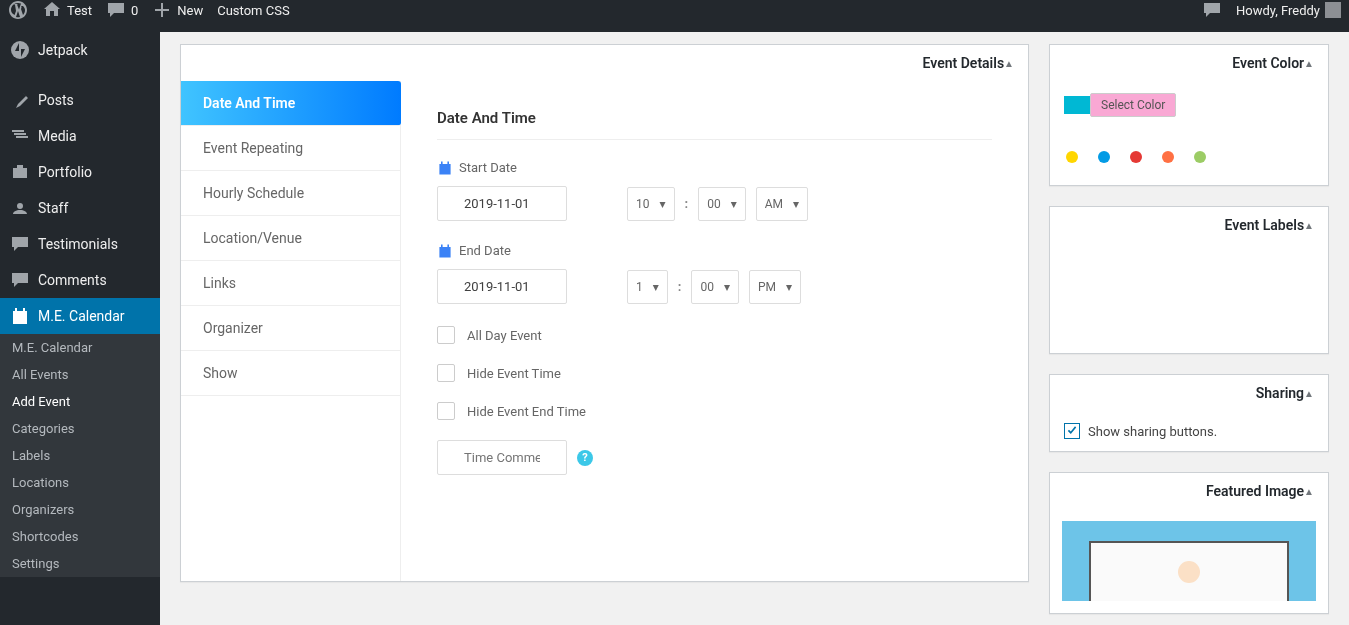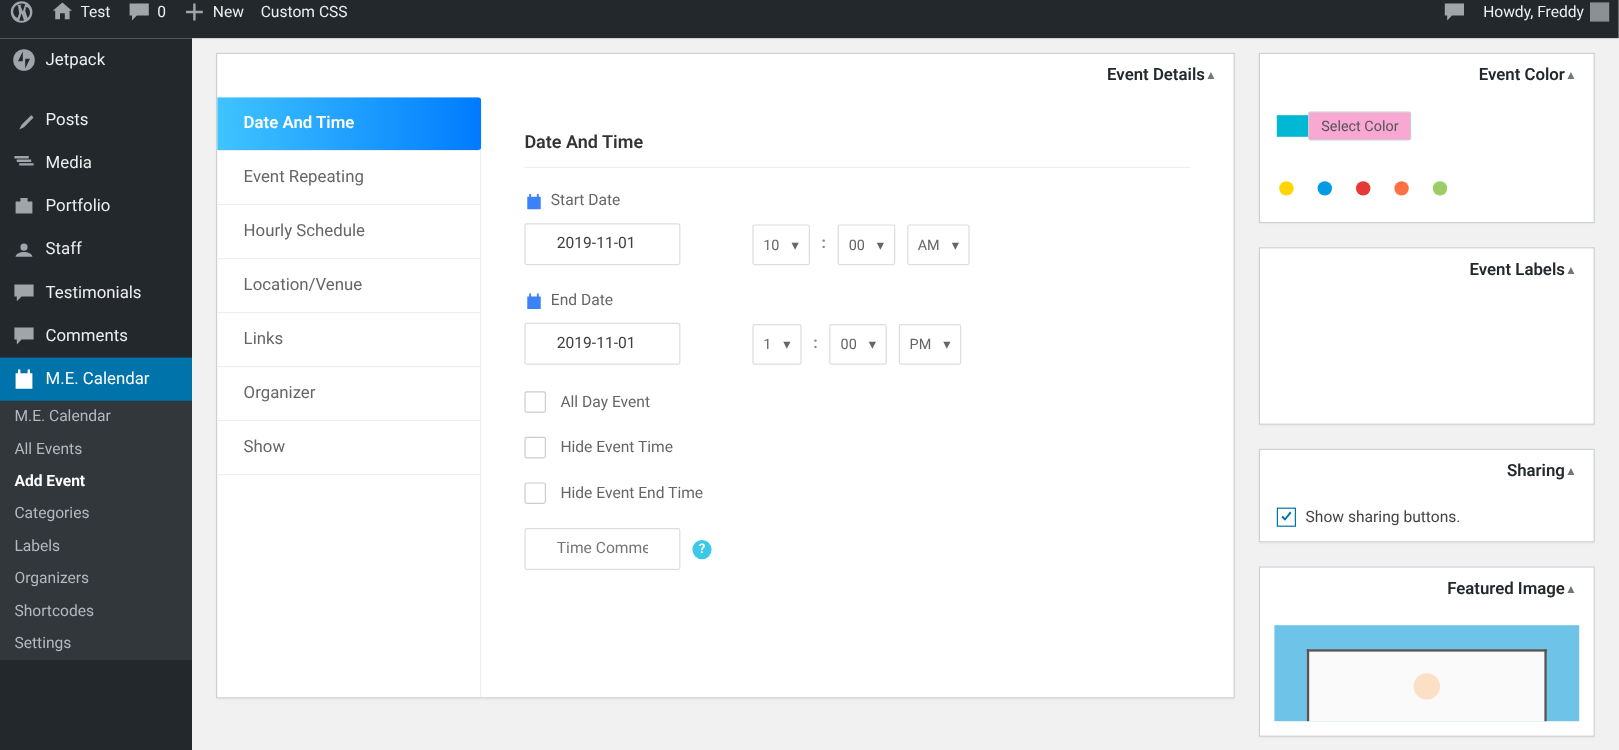--- a/index.html
+++ b/index.html
@@ -10,21 +10,21 @@
 .ab-icon{width:20px;height:20px;display:flex;align-items:center;justify-content:center;fill:#a0a5aa}
 .avatar{width:16px;height:16px;background:#8c8f94}
 .sidebar{position:absolute;top:32px;left:0;width:160px;background:#23282d;height:593px;color:#eee}
 .menu-item{padding:8px 10px;display:flex;align-items:center;gap:8px;cursor:pointer;font-size:14px;color:#eee}
 .menu-item .micon{width:20px;height:20px;display:flex;align-items:center;justify-content:center;fill:#a0a5aa}
 .menu-item.current{background:#0073aa;color:#fff;position:relative}
 .menu-item.current .micon{fill:#fff}
 .menu-item.current::after{content:'';position:absolute;right:-8px;top:50%;transform:translateY(-50%);border:8px solid transparent;border-right-color:#f1f1f1}
 .submenu{background:#32373c}
 .submenu-item{padding:6px 12px;color:#b4b9be;font-size:13px;cursor:pointer}
-.submenu-item.active{color:#fff;font-weight:700}
+.submenu-item.active{color:#fff;font-weight:400}
 .content{position:absolute;left:160px;top:32px;width:1189px;height:593px;background:#f1f1f1;padding:0 20px;display:flex;gap:20px}
 .main{flex:1;padding-top:12px}
 .postbox{background:#fff;border:1px solid #ccd0d4;box-shadow:0 1px 1px rgba(0,0,0,.04)}
 .postbox-header{padding:10px 14px;display:flex;justify-content:flex-end;align-items:center;cursor:pointer}
 .postbox-header h2{font-size:14px;font-weight:600;color:#23282d}
 .toggle-ind{color:#72777c;font-size:10px}
 .details-body{display:flex;min-height:500px}
 .tabs{width:220px;border-right:1px solid #eee}
 .tab{padding:14px 22px;color:#666;cursor:pointer;font-size:14px;border-bottom:1px solid #eee}
 .tab.active{background:linear-gradient(90deg,#40c4ff,#007bff);color:#fff;font-weight:600;border-radius:0 3px 3px 0;margin-right:-1px}
@@ -175,20 +175,21 @@
         </svg>
       </span>
       <span>M.E. Calendar</span>
     </div>
   <div class="submenu">
     <div class="submenu-item">M.E. Calendar</div>
     <div class="submenu-item">All Events</div>
     <div class="submenu-item active">Add Event</div>
     <div class="submenu-item">Categories</div>
     <div class="submenu-item">Labels</div>
+    <div class="submenu-item">Locations</div>
     <div class="submenu-item">Organizers</div>
     <div class="submenu-item">Shortcodes</div>
     <div class="submenu-item">Settings</div>
   </div>
 </div>
 
 <div class="content">
   <div class="main">
     <div class="postbox">
       <div class="postbox-header">

